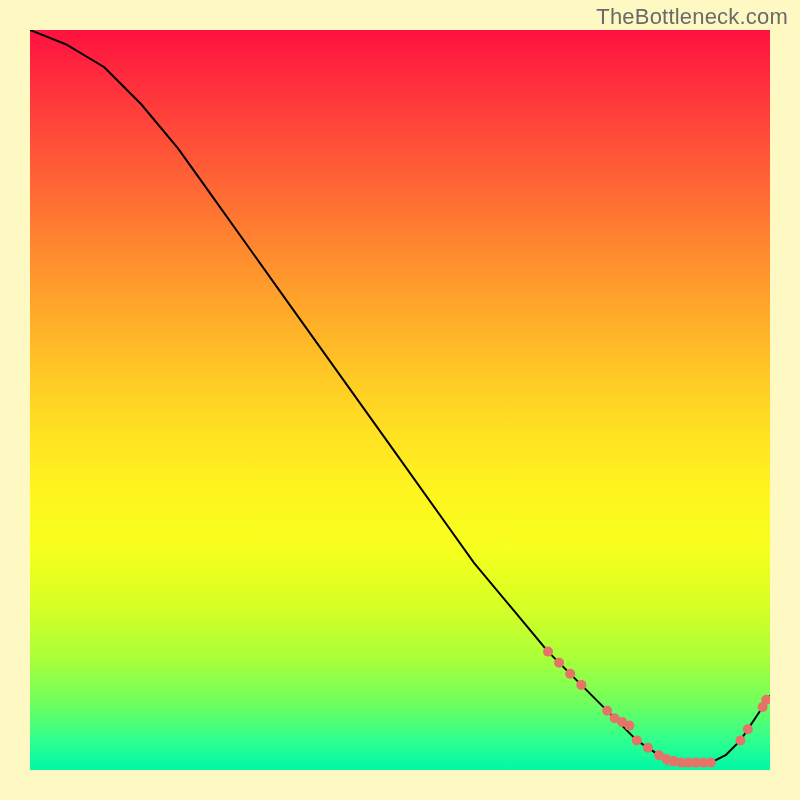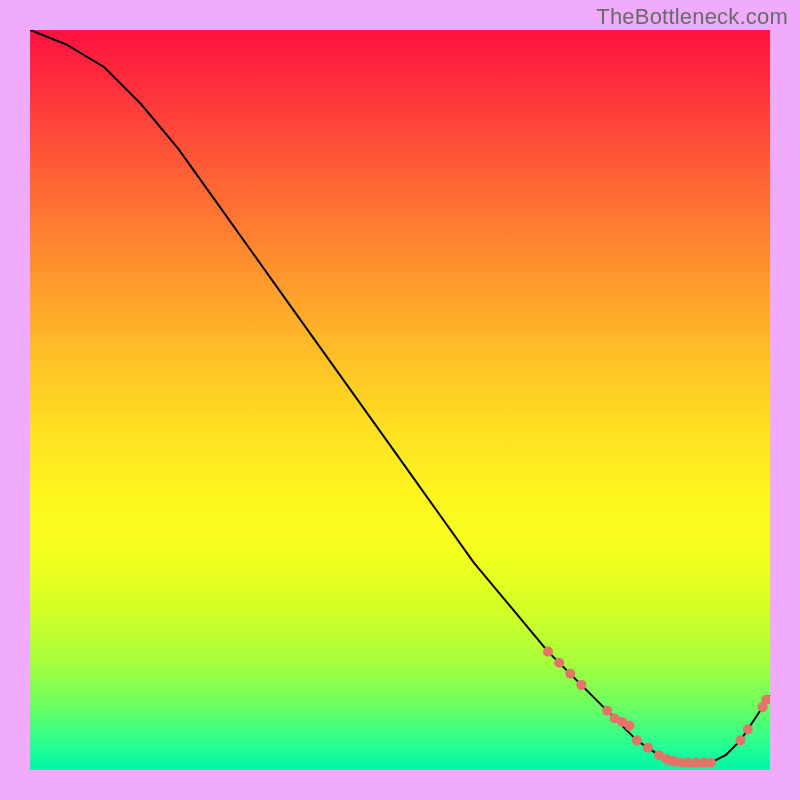--- a/index.html
+++ b/index.html
@@ -8,21 +8,21 @@
     width: 800px;
     height: 800px;
     background: #000;
     overflow: hidden;
     font-family: Arial, Helvetica, sans-serif;
   }
   .stage {
     position: relative;
     width: 800px;
     height: 800px;
-    background: #f0abfc;
+    background: #fef9c3;
   }
   .watermark {
     position: absolute;
     top: 4px;
     right: 12px;
     color: #6a6a6a;
     font-size: 22px;
     font-weight: 500;
     letter-spacing: 0.2px;
     user-select: none;

